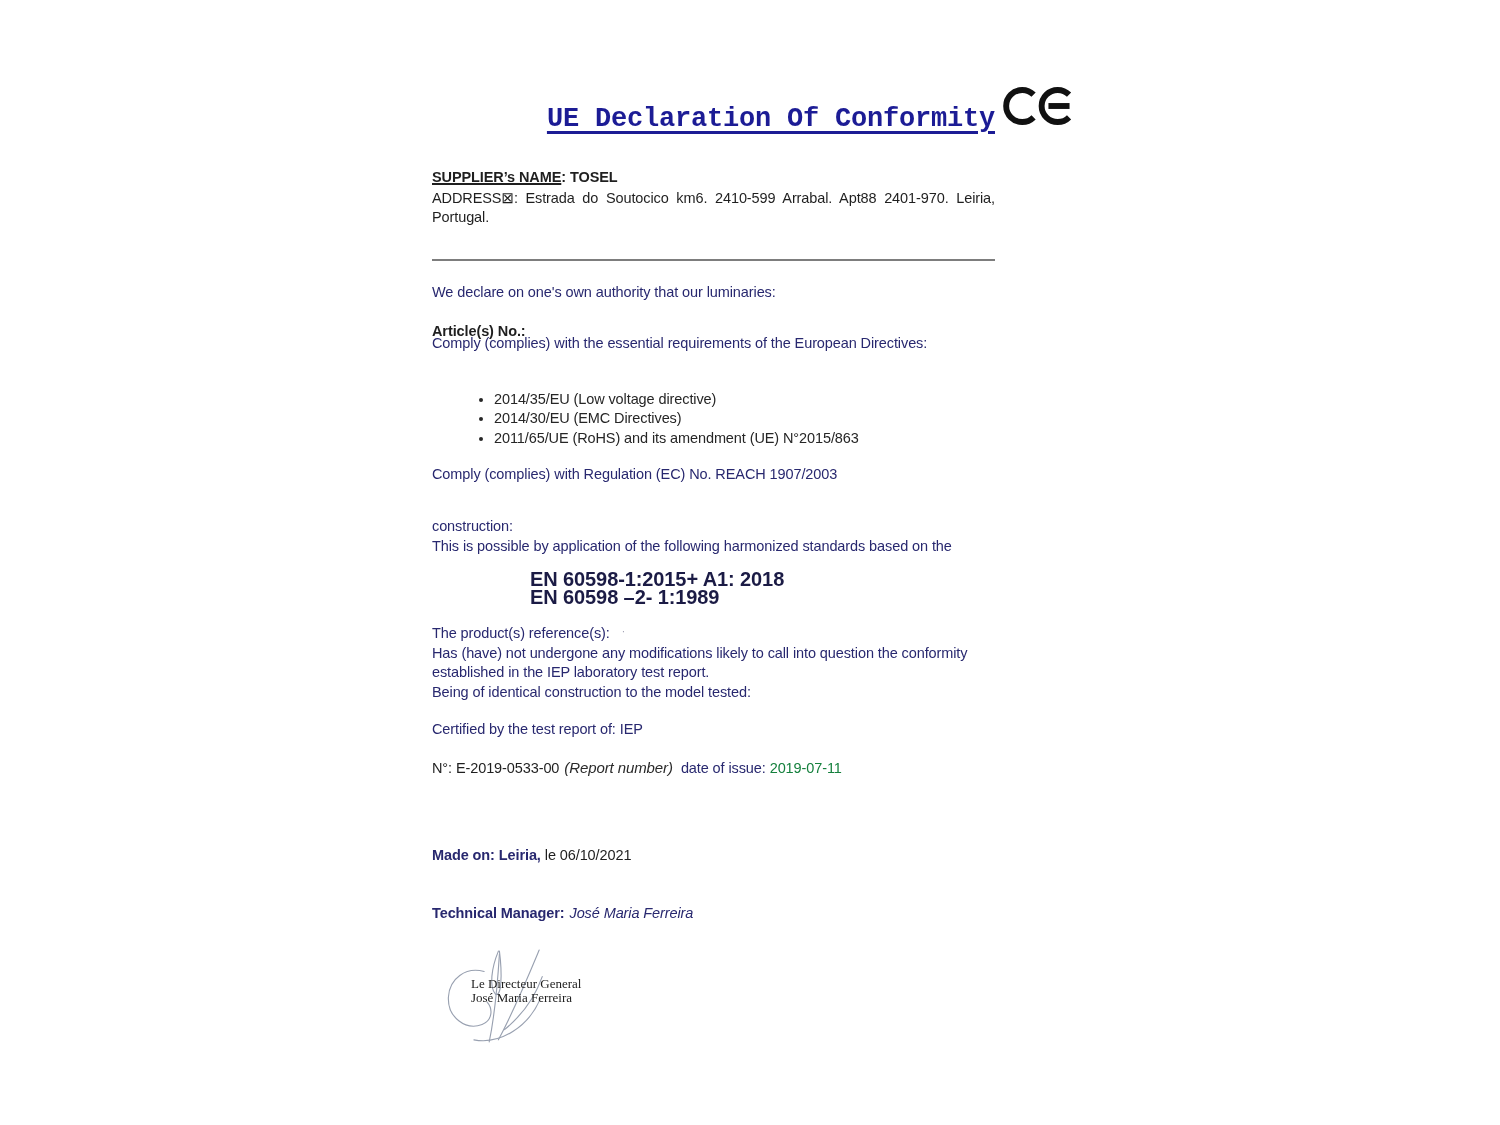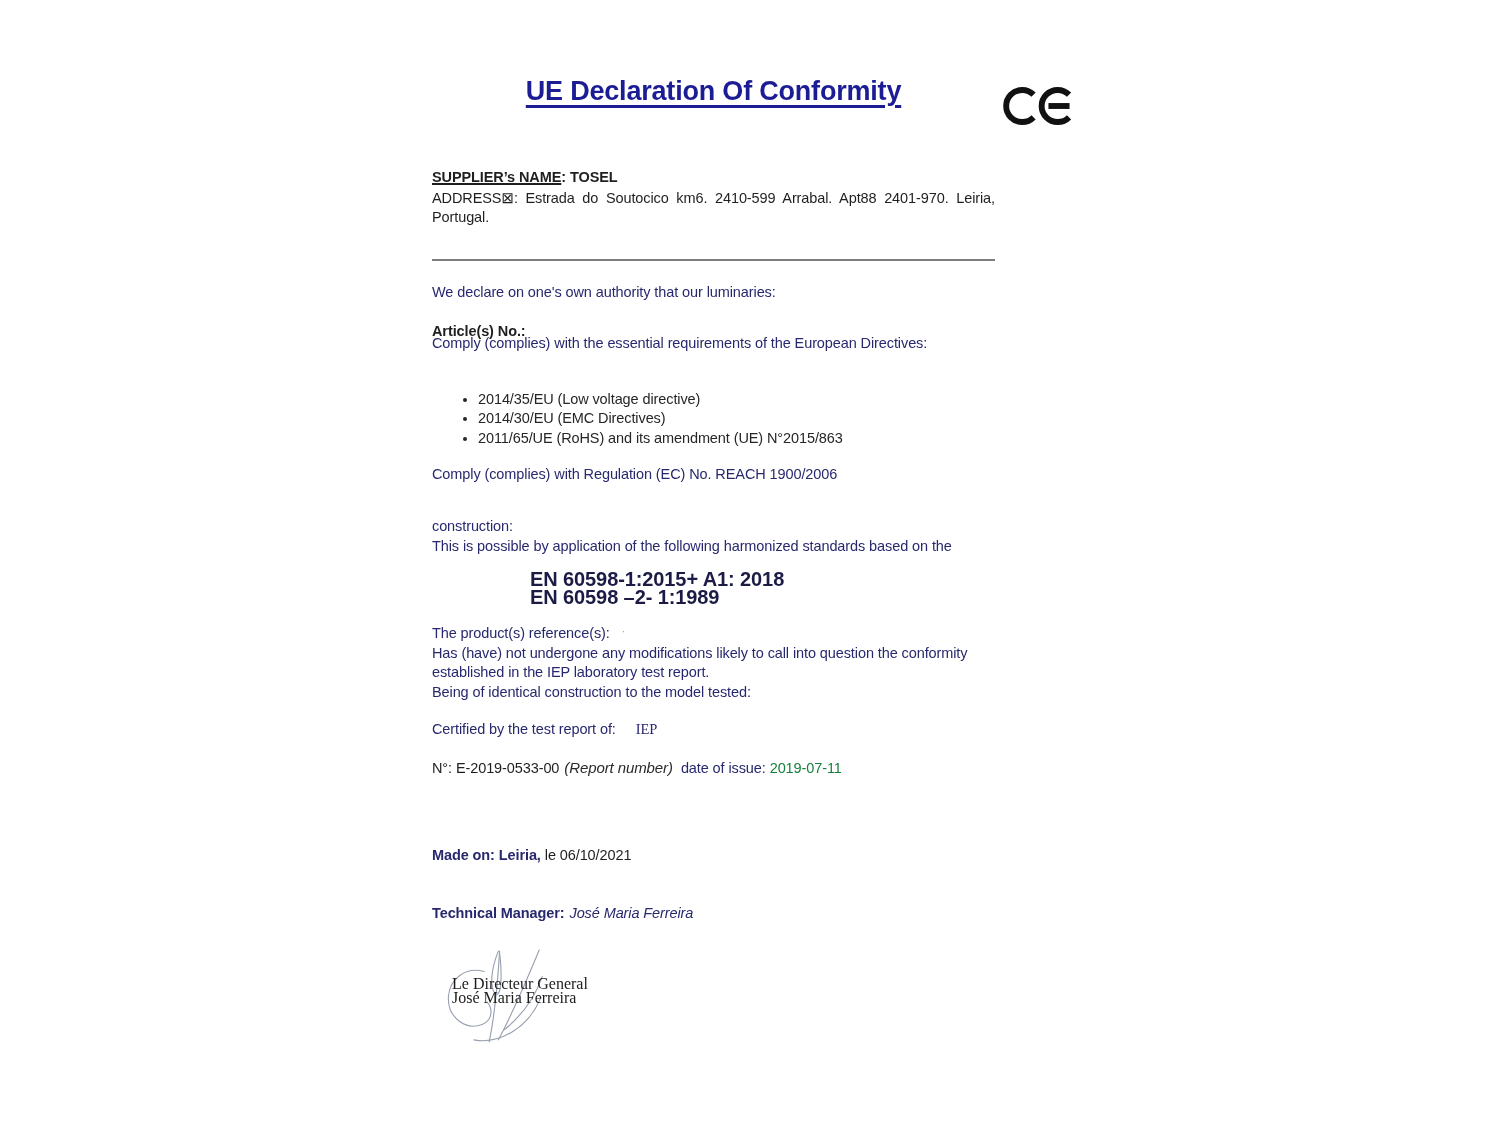--- a/index.html
+++ b/index.html
@@ -20,29 +20,30 @@
     line-height:19.6px;
     white-space:nowrap;
   }
   .navy{color:#28286f;}
   .black{color:#1f1f1f;}
   .bold{font-weight:bold;}
   .italic{font-style:italic;}
 
   .doc-title{
     position:absolute;
-    left:432px;top:76px;width:563px;
-    text-align:center;
+    left:432px;top:104px;width:563px;
+    text-align:right;
     font-size:27px;font-weight:bold;
     color:#1c1c95;
     text-decoration:underline;
     text-decoration-thickness:2.5px;
     text-underline-offset:5px;
     letter-spacing:-0.2px;
     white-space:nowrap;
+    font-family:Liberation Mono, monospace;
   }
   .ce{position:absolute;left:1002px;top:84px;}
 
   .supplier-name-label{font-weight:bold;text-decoration:underline;text-decoration-thickness:1.5px;}
   .addr-justify{
     white-space:normal;
     text-align:justify;
   }
   .addr-justify::after{content:"";display:inline-block;width:100%;}
   .env-glyph{font-size:15px;}
@@ -55,43 +56,43 @@
   }
 
   .bullets{
     position:absolute;left:432px;top:390px;
     margin:0;padding:0 0 0 46px;
     list-style:disc outside;
     width:520px;
   }
   .bullets li{
     font-size:14.5px;color:#262626;line-height:19.4px;
-    letter-spacing:-0.1px;white-space:nowrap;
+    letter-spacing:-0.1px;white-space:nowrap;margin-left:16px;
   }
 
   .standards{
     left:530px;width:420px;
     font-weight:bold;color:#1b1b45;
     line-height:17.6px;font-size:20px;
   }
 
   .stray-mark{color:#9a9aae;font-size:10px;margin-left:12px;vertical-align:3px;}
 
   .report-note{font-size:15px;font-style:italic;color:#2a2a2a;margin-left:5px;}
   .report-issue-label{margin-left:8px;}
   .issue-date{color:#15803d;}
-  .certified-value{margin-left:20px;font-family:Liberation Serif, serif;}
+  .certified-value{margin-left:4px;}
   .madeon-value{margin-left:4px;}
   .manager-value{margin-left:5px;}
 
   .sig-wrap{position:absolute;left:444px;top:946px;width:120px;height:102px;}
   .sig-text{
-    position:absolute;left:452px;top:977px;
+    position:absolute;left:471px;top:977px;
     font-family:"Liberation Serif","DejaVu Serif",serif;
-    font-size:16px;line-height:13.5px;color:#1c1c1c;
+    font-size:13px;line-height:13.5px;color:#1c1c1c;
     white-space:nowrap;
   }
 </style>
 </head>
 <body>
 
 <div class="page">
 
   <div class="doc-title">UE Declaration Of Conformity</div>
 
@@ -123,21 +124,21 @@
   <div class="p black" style="top:322px;font-weight:bold;">Article(s) No.:</div>
 
   <div class="p navy" style="top:334px;">Comply (complies) with the essential requirements of the European Directives:</div>
 
   <ul class="bullets">
     <li>2014/35/EU (Low voltage directive)</li>
     <li>2014/30/EU (EMC Directives)</li>
     <li>2011/65/UE (RoHS) and its amendment (UE) N°2015/863</li>
   </ul>
 
-  <div class="p navy" style="top:465px;">Comply (complies) with Regulation (EC) No. REACH 1900/2006</div>
+  <div class="p navy" style="top:465px;">Comply (complies) with Regulation (EC) No. REACH 1907/2003</div>
 
   <div class="p navy" style="top:517px;">
     <div>construction:</div>
     <div>This is possible by application of the following harmonized standards based on the</div>
   </div>
 
   <div class="p standards" style="top:571px;">
     <div>EN 60598-1:2015+ A1: 2018</div>
     <div>EN 60598 –2- 1:1989</div>
   </div>

